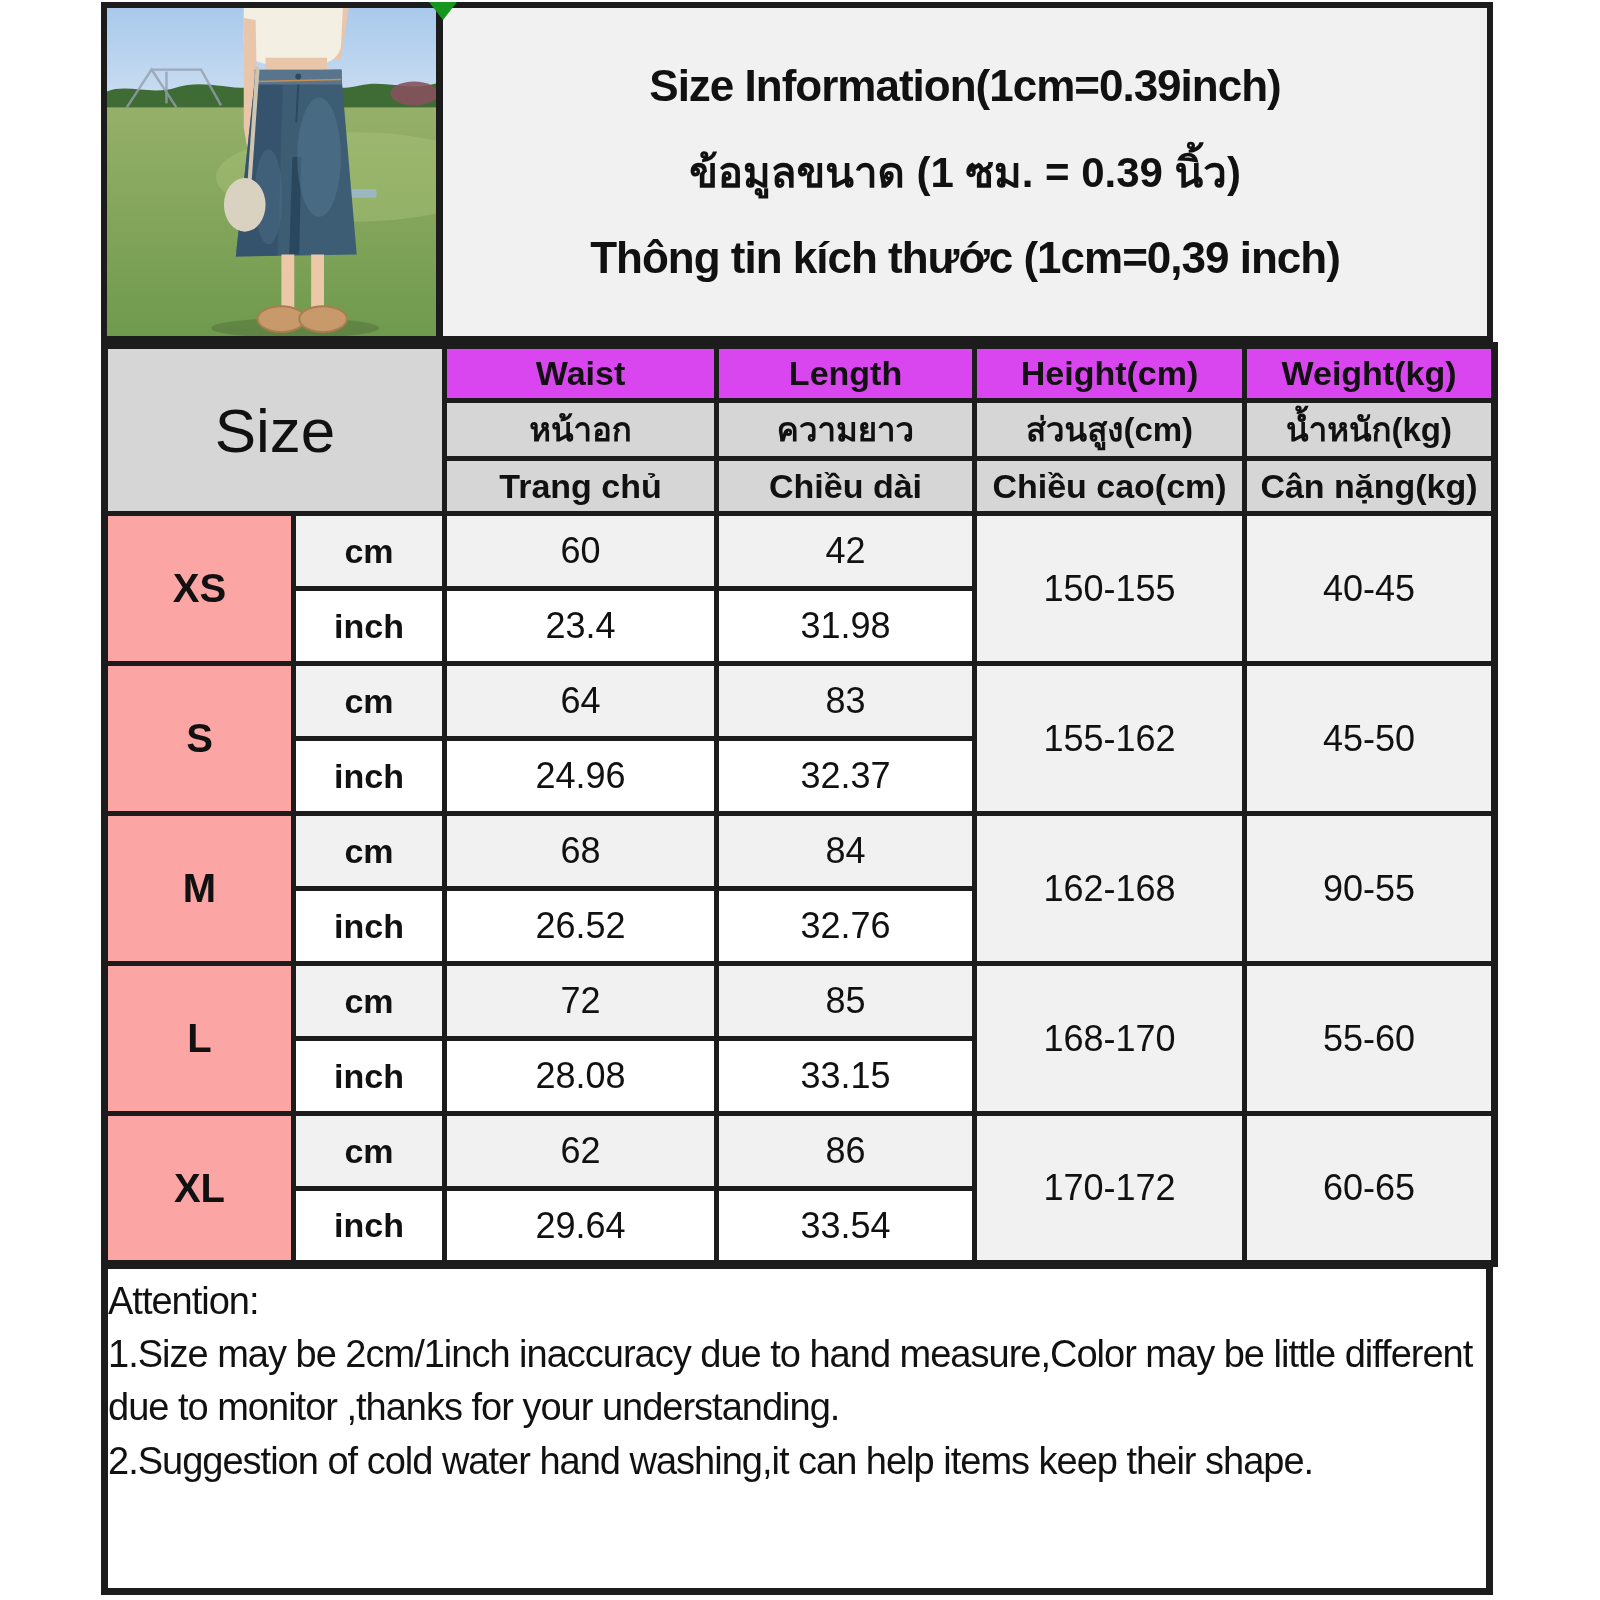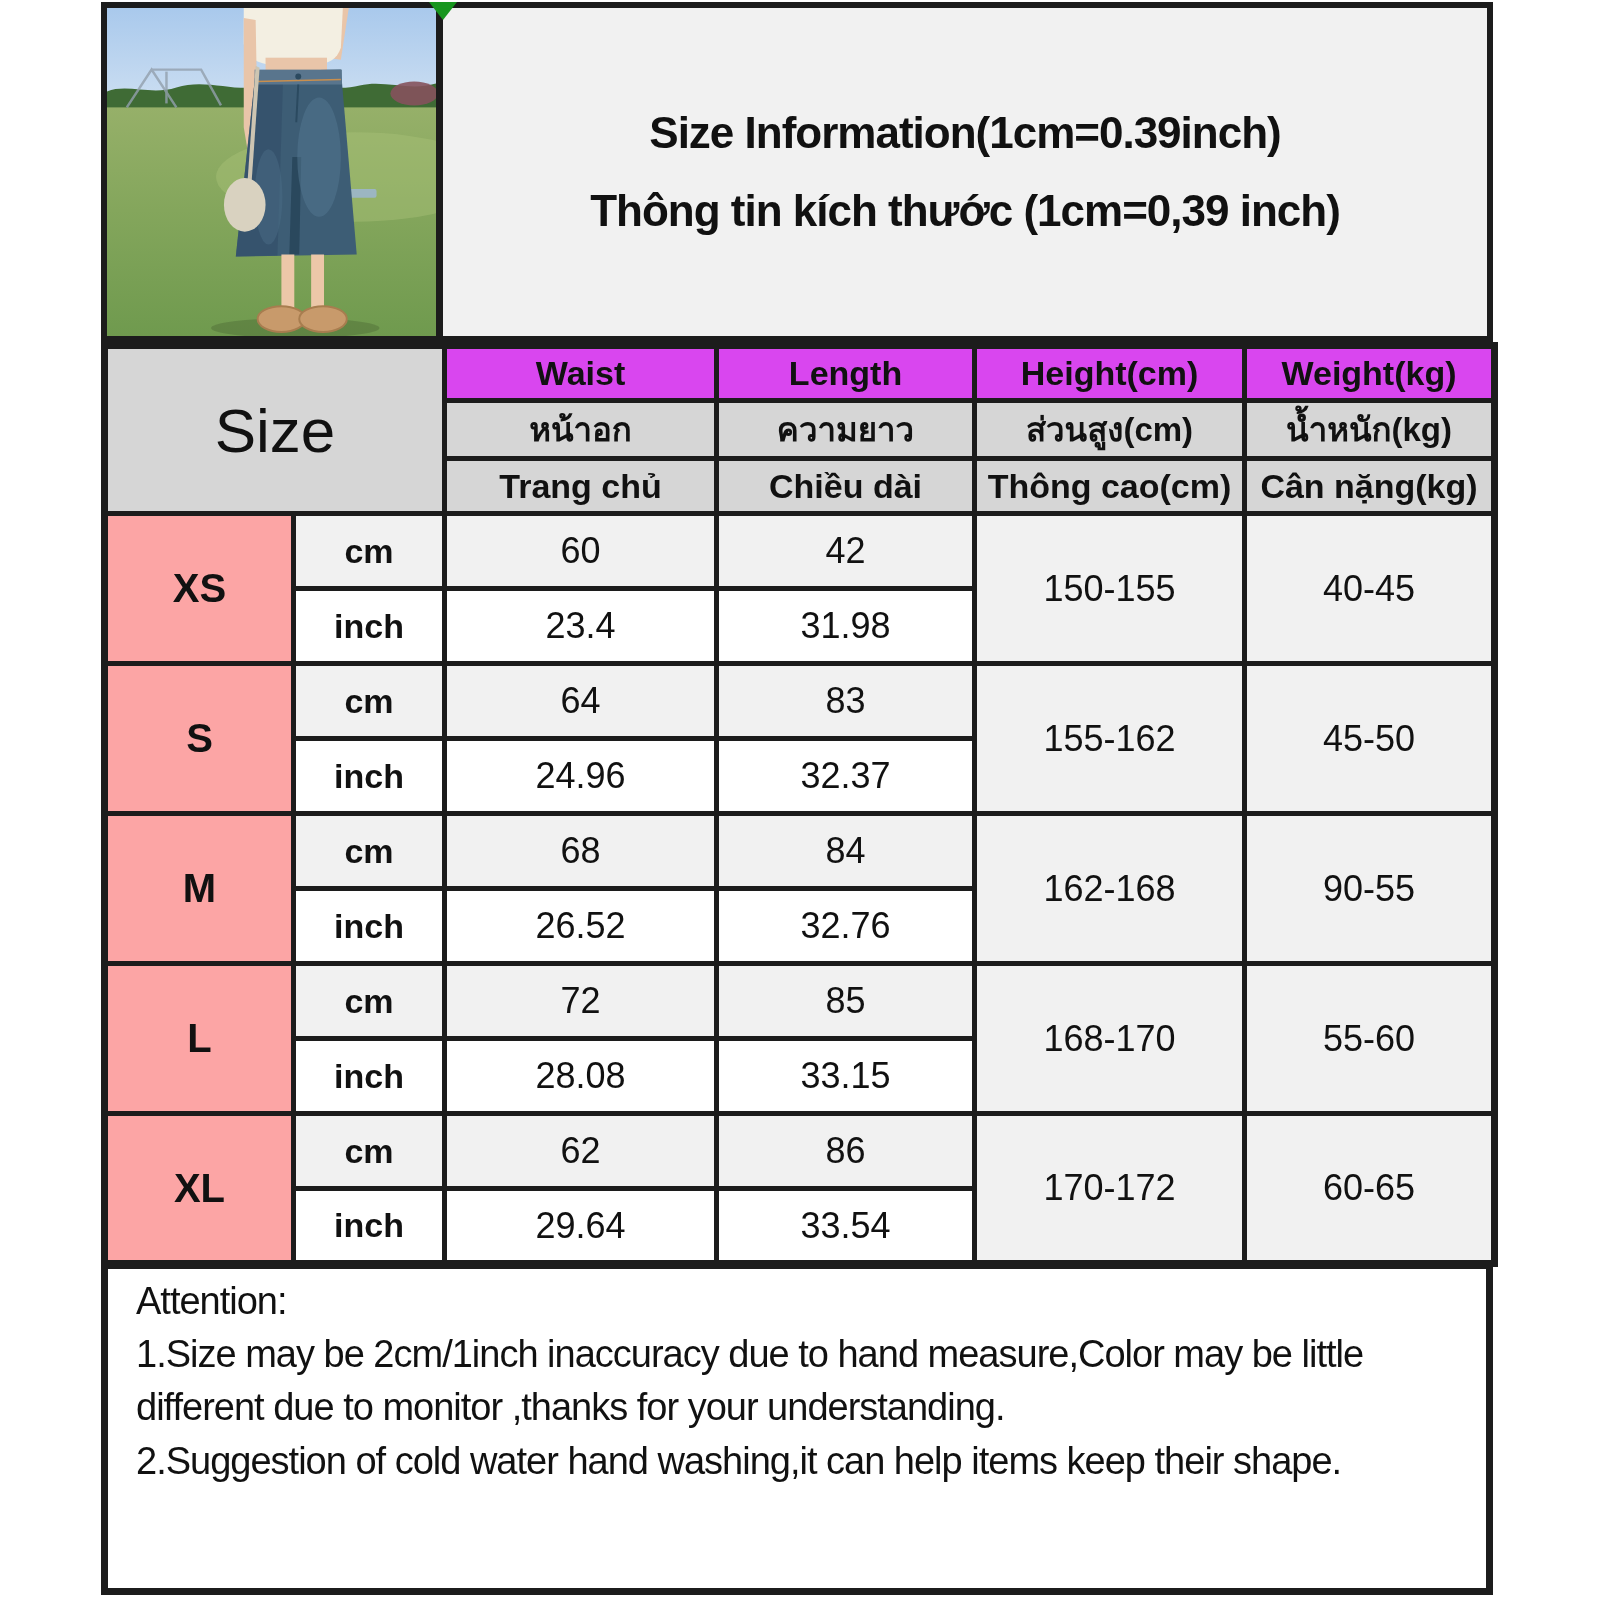--- a/index.html
+++ b/index.html
@@ -50,21 +50,21 @@
   .size-label { background:#fca5a5; font-weight:bold; font-size:40px; }
   .unit       { font-weight:bold; font-size:34px; }
   .val, .range{ font-size:36px; font-weight:normal; }
   .shaded     { background:#f1f1f1; }
   .plain      { background:#ffffff; }
 
   
   .attention-box {
     position:absolute; left:101px; top:1262px; width:1392px; height:333px;
     box-sizing:border-box; border:7px solid #1c1c1c; background:#ffffff;
-    padding:6px 28px; font-size:38px; letter-spacing:-1px; line-height:1.40;
+    padding:6px 0; font-size:38px; letter-spacing:-1px; line-height:1.40;
   }
   .attention-box p { margin:0; }
 </style>
 </head>
 <body>
 
 <div class="canvas">
 
   <div class="photo-box">
     <svg viewBox="0 0 332 330" preserveAspectRatio="none" role="img">
@@ -112,20 +112,21 @@
         <ellipse cx="176" cy="313" rx="24" ry="13" fill="#c89a6b" stroke="#a87d4f" stroke-width="2"></ellipse>
         <ellipse cx="218" cy="313" rx="24" ry="13" fill="#c89a6b" stroke="#a87d4f" stroke-width="2"></ellipse>
       </g>
     </svg>
   </div>
 
   <div class="green-marker"></div>
 
   <div class="title-box">
     <div class="title-en">Size Information(1cm=0.39inch)</div>
+    <div class="title-th">ข้อมูลขนาด (1 ซม. = 0.39 นิ้ว)</div>
     <div class="title-vi">Thông tin kích thước (1cm=0,39 inch)</div>
   </div>
 
   <table class="size-table">
     <colgroup>
       <col style="width:189px">
         <col style="width:151px">
         <col style="width:272px">
       <col style="width:258px">
         <col style="width:270px">
@@ -141,21 +142,21 @@
     </tr>
     <tr class="h2">
       <th class="hdr-th">หน้าอก</th>
       <th class="hdr-th">ความยาว</th>
       <th class="hdr-th">ส่วนสูง(cm)</th>
       <th class="hdr-th">น้ำหนัก(kg)</th>
     </tr>
     <tr class="h3">
       <th class="hdr-vi">Trang chủ</th>
       <th class="hdr-vi">Chiều dài</th>
-      <th class="hdr-vi">Thông cao(cm)</th>
+      <th class="hdr-vi">Chiều cao(cm)</th>
       <th class="hdr-vi">Cân nặng(kg)</th>
     </tr>
 
     <tr class="body-row">
       <th class="size-label" rowspan="2">XS</th>
       <td class="unit shaded">cm</td>
       <td class="val shaded">60</td>
       <td class="val shaded">42</td>
       <td class="range shaded" rowspan="2">150-155</td>
       <td class="range shaded" rowspan="2">40-45</td>

